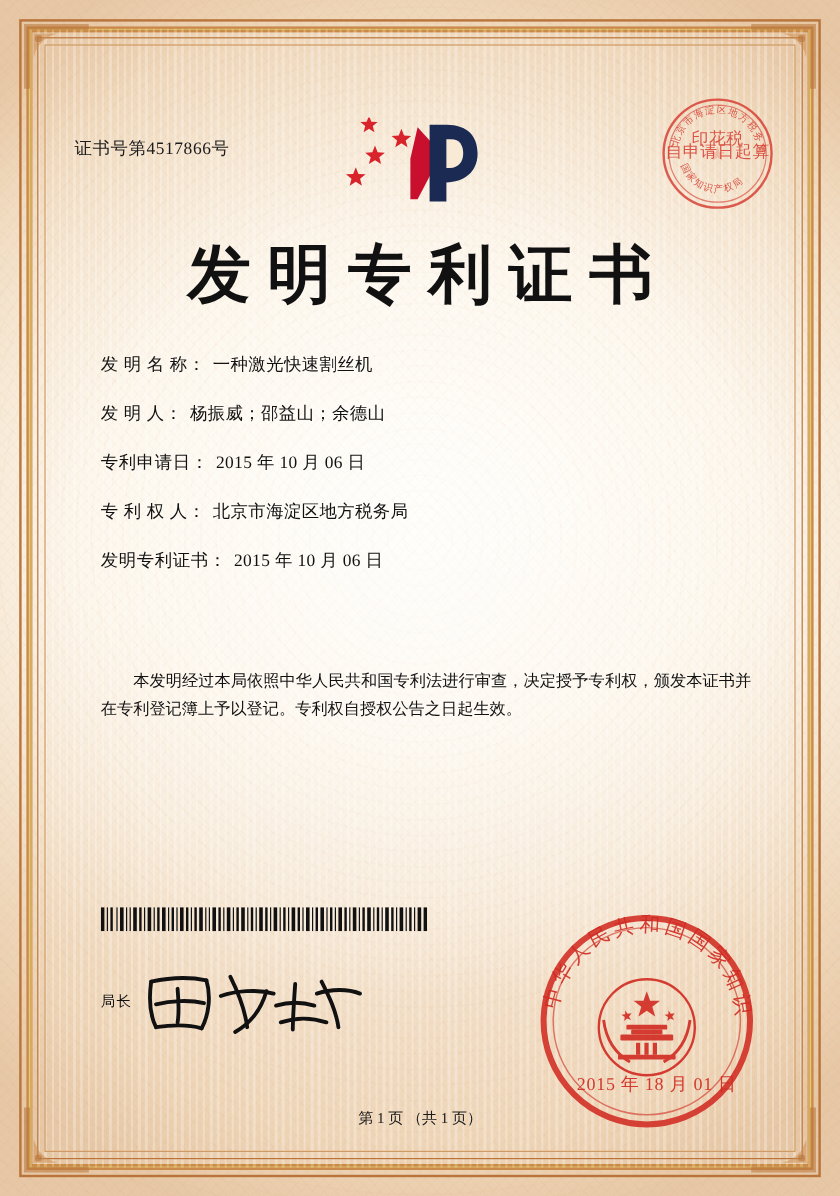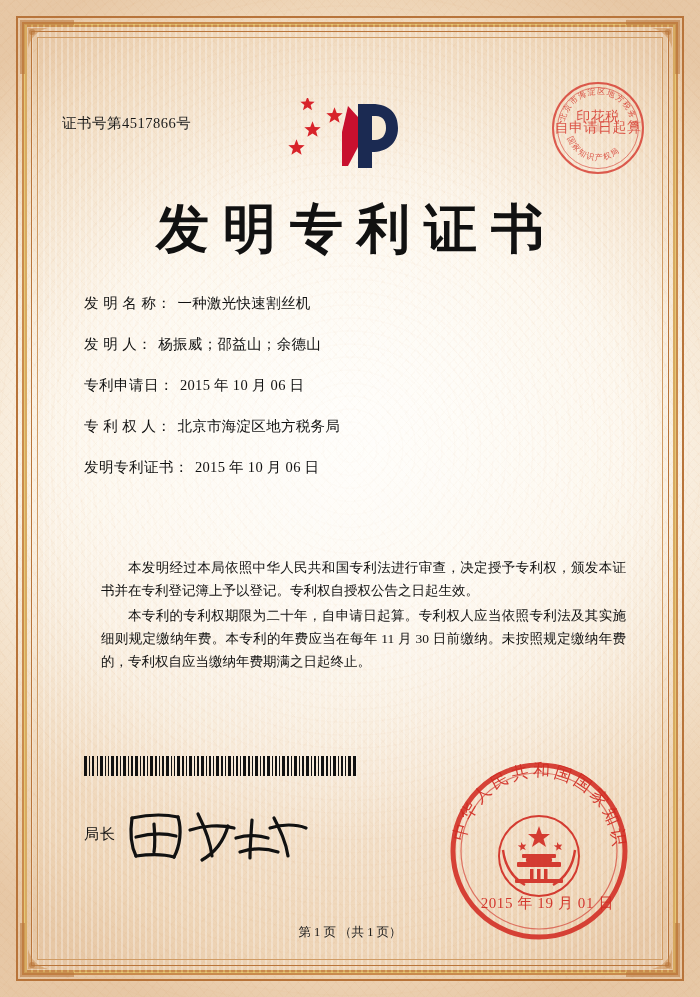--- a/index.html
+++ b/index.html
@@ -183,41 +183,41 @@
     position: absolute;
     left: 36px;
     right: 26px;
     top: 512px;
     font-size: 13.5px;
     line-height: 23px;
     color: #111;
     text-align: justify;
   }
   .body-text p {
-    margin: 0 0 2px 17px;
+    margin: 0 0 2px 0;
     text-indent: 27px;
   }
 
   .barcode {
     position: absolute;
     left: 36px;
     top: 712px;
     width: 272px;
     height: 20px;
   }
 
   .signature-row {
     position: absolute;
     left: 36px;
     top: 760px;
     display: flex;
     align-items: center;
   }
   .sig-label {
-    font-size: 15px;
+    font-size: 12px;
     color: #111;
     letter-spacing: 1px;
     text-align: right;
   }
   .sig-mark {
     margin-left: 8px;
     width: 190px;
     height: 60px;
   }
 
@@ -355,21 +355,20 @@
         <span class="val">北京市海淀区地方税务局</span>
       </div>
       <div class="field">
         <span class="lab">发明专利证书：</span>
         <span class="val">2015 年 10 月 06 日</span>
       </div>
     </div>
 
     <div class="body-text">
       <p>本发明经过本局依照中华人民共和国专利法进行审查，决定授予专利权，颁发本证书并在专利登记簿上予以登记。专利权自授权公告之日起生效。</p>
-      <p>本专利的专利权期限为二十年，自申请日起算。专利权人应当依照专利法及其实施细则规定缴纳年费。本专利的年费应当在每年 11 月 30 日前缴纳。未按照规定缴纳年费的，专利权自应当缴纳年费期满之日起终止。</p>
     </div>
 
     <div class="barcode">
       <svg width="272" height="20" viewBox="0 0 272 20" preserveAspectRatio="none">
         <g fill="#111">
           <rect x="0" y="0" width="3" height="20"></rect>
             <rect x="5" y="0" width="1" height="20"></rect>
           <rect x="8" y="0" width="2" height="20"></rect>
             <rect x="13" y="0" width="1" height="20"></rect>
           <rect x="16" y="0" width="3" height="20"></rect>
@@ -490,17 +489,17 @@
             <rect x="-2" y="13" width="3.5" height="10"></rect>
             <rect x="5" y="13" width="3.5" height="10"></rect>
             <rect x="-24" y="23" width="48" height="4" rx="1"></rect>
             <path d="M-36 -6 C-34 10 -26 22 -14 29" stroke="#d12b22" stroke-width="2.4" fill="none"></path>
             <path d="M36 -6 C34 10 26 22 14 29" stroke="#d12b22" stroke-width="2.4" fill="none"></path>
           </g>
         </g>
       </svg>
     </div>
 
-    <div class="stamp-date">2015 年 19 月 01 日</div>
+    <div class="stamp-date">2015 年 18 月 01 日</div>
 
     <div class="page-num">第 1 页 （共 1 页）</div>
   </div>
 </div>
 
 </body></html>

